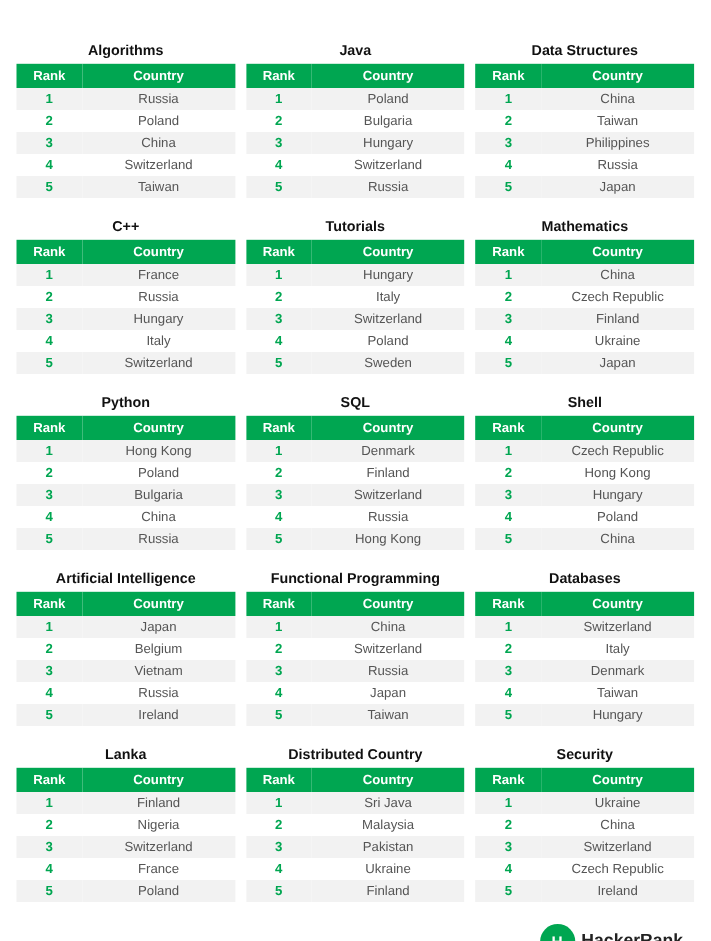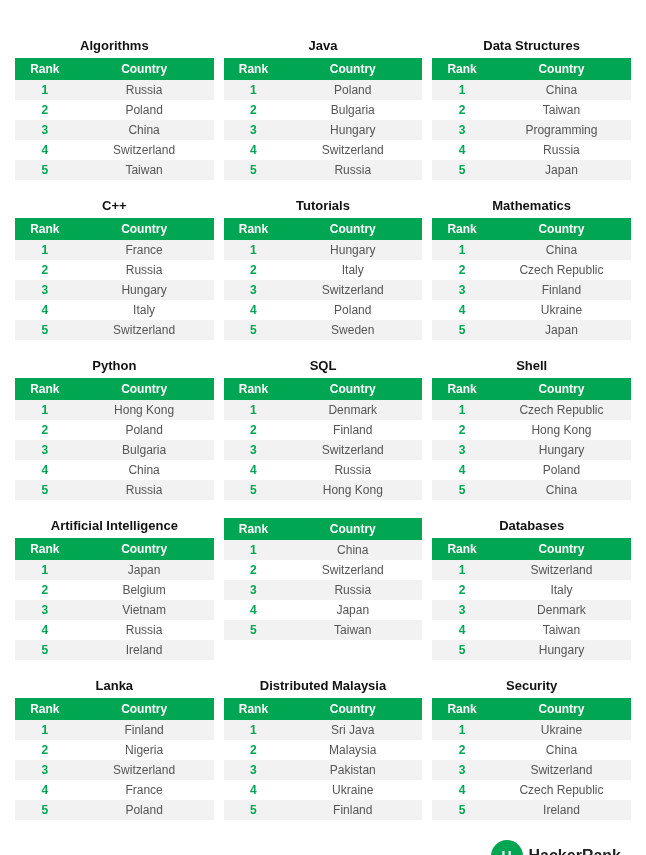--- a/index.html
+++ b/index.html
@@ -192,21 +192,21 @@
           <tr>
             <td class="rank-cell">1</td>
             <td class="country-cell">China</td>
           </tr>
           <tr>
             <td class="rank-cell">2</td>
             <td class="country-cell">Taiwan</td>
           </tr>
           <tr>
             <td class="rank-cell">3</td>
-            <td class="country-cell">Programming</td>
+            <td class="country-cell">Philippines</td>
           </tr>
           <tr>
             <td class="rank-cell">4</td>
             <td class="country-cell">Russia</td>
           </tr>
           <tr>
             <td class="rank-cell">5</td>
             <td class="country-cell">Japan</td>
           </tr>
         </tbody>
@@ -437,20 +437,21 @@
             <td class="country-cell">Russia</td>
           </tr>
           <tr>
             <td class="rank-cell">5</td>
             <td class="country-cell">Ireland</td>
           </tr>
         </tbody>
       </table>
     </div>
     <div class="domain-block">
+      <div class="domain-title">Functional Programming</div>
       <table class="rank-table">
         <thead>
           <tr>
             <th>Rank</th>
             <th class="country-col">Country</th>
           </tr>
         </thead>
         <tbody>
           <tr>
             <td class="rank-cell">1</td>
@@ -535,21 +536,21 @@
             <td class="country-cell">France</td>
           </tr>
           <tr>
             <td class="rank-cell">5</td>
             <td class="country-cell">Poland</td>
           </tr>
         </tbody>
       </table>
     </div>
     <div class="domain-block">
-      <div class="domain-title">Distributed Malaysia</div>
+      <div class="domain-title">Distributed Country</div>
       <table class="rank-table">
         <thead>
           <tr>
             <th>Rank</th>
             <th class="country-col">Country</th>
           </tr>
         </thead>
         <tbody>
           <tr>
             <td class="rank-cell">1</td>

